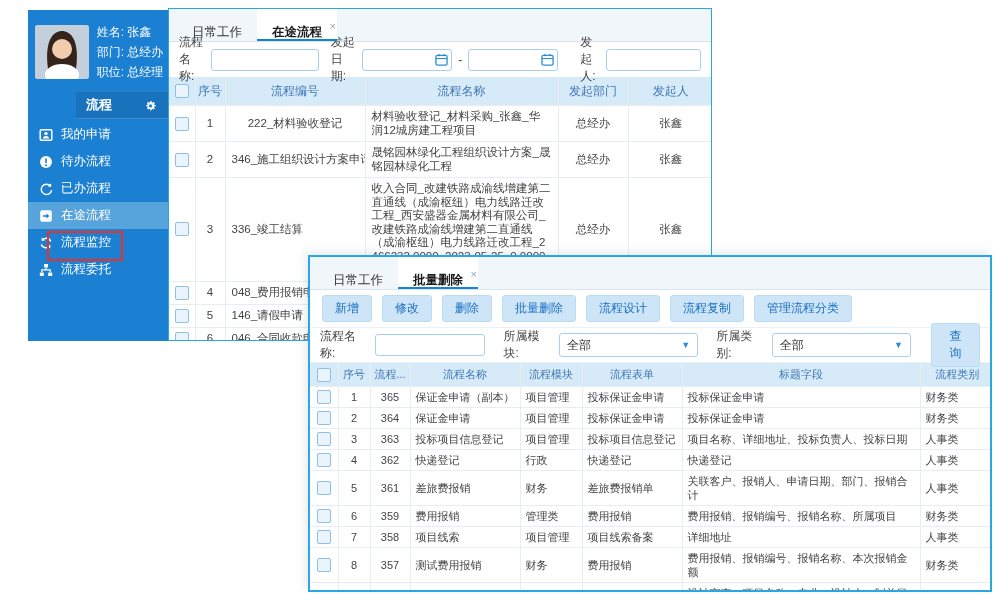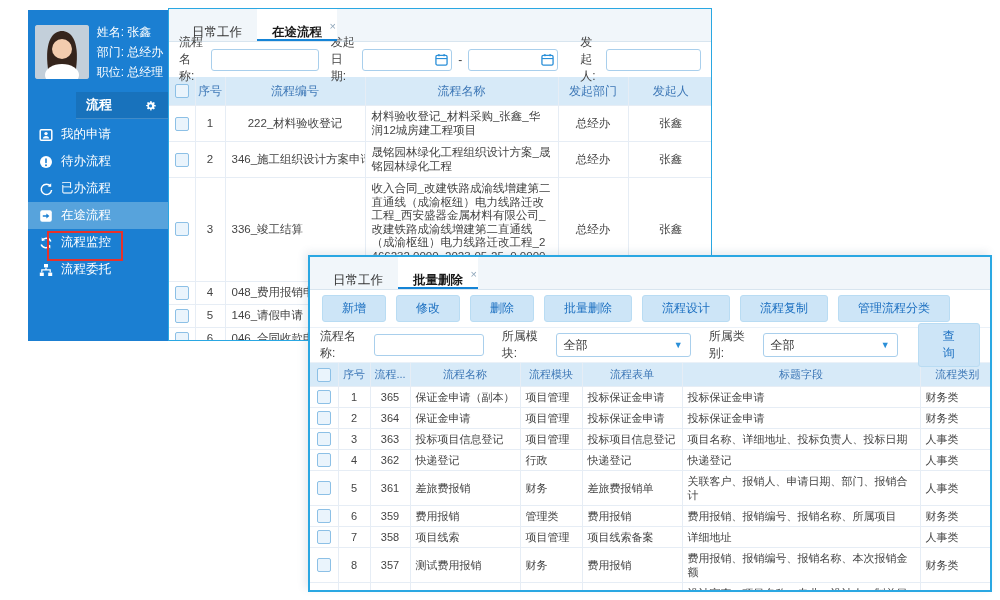--- a/index.html
+++ b/index.html
@@ -38,21 +38,21 @@
   .inp{height:22px;border:1px solid var(--input-border);border-radius:3px;background:#fff;box-sizing:border-box;}
   .date-wrap{position:relative;display:inline-flex;align-items:center;}
   .date-wrap .inp{padding-right:20px;}
   .cal{position:absolute;right:4px;top:4px;}
   .selectbox{width:144px;height:24px;border:1px solid var(--input-border);border-radius:3px;
              display:inline-flex;align-items:center;justify-content:space-between;
              padding:0 7px;font-size:12px;color:#333;box-sizing:border-box;cursor:pointer;}
   .caret{color:var(--icon-blue);font-size:9px;}
   .toolbar{display:flex;align-items:center;gap:10px;padding:5px 10px 5px 12px;border-bottom:1px solid #eaf1f8;}
   .btn{background:var(--btn-bg);color:var(--btn-tx);border:1px solid #b9dcf3;border-radius:3px;
-       font-size:12px;padding:4px 19px;cursor:pointer;font-family:inherit;}
+       font-size:12px;padding:4px 12px;cursor:pointer;font-family:inherit;}
   
   table{border-collapse:collapse;table-layout:fixed;}
   th{background:var(--th-bg);color:var(--th-tx);font-weight:normal;}
   th,td{border-right:1px solid var(--grid);border-bottom:1px solid var(--grid);
         overflow:hidden;}
   th:last-child,td:last-child{border-right:none;}
   #transit-table{width:542px;font-size:12px;}
   #transit-table th{height:26px;font-size:12px;}
   #transit-table td{padding:4px 6px;color:#444;line-height:13.5px;font-size:11.5px;}
   #settings-table{width:680px;font-size:11px;}

